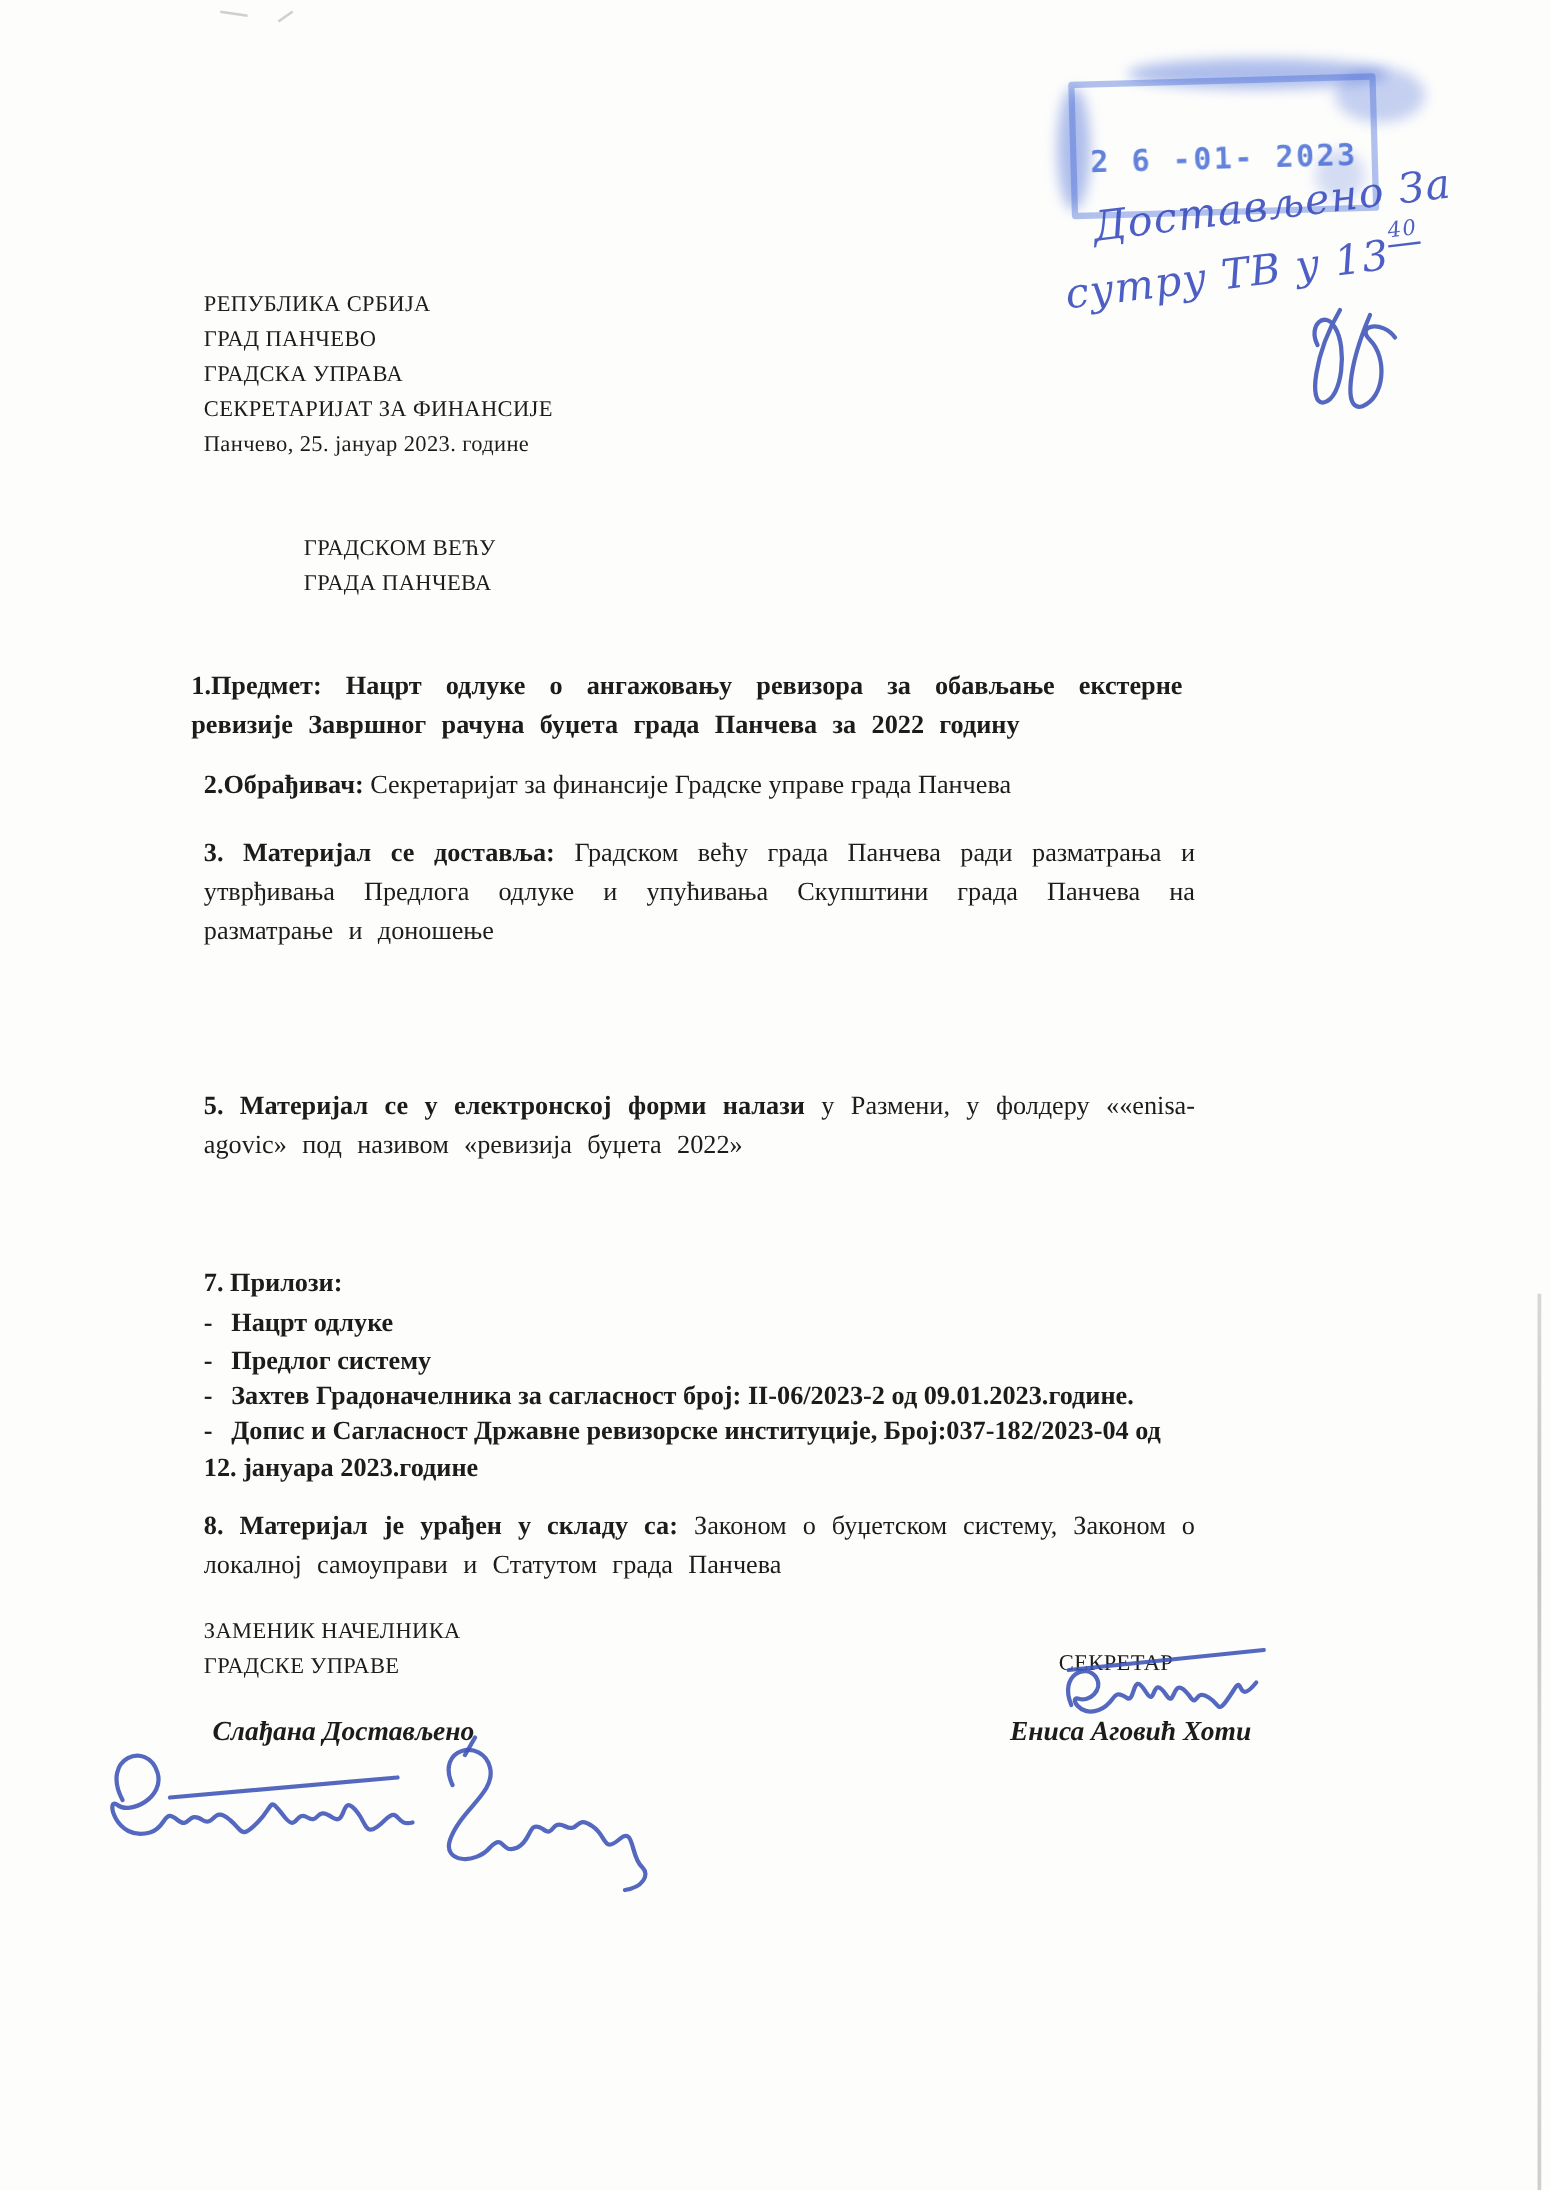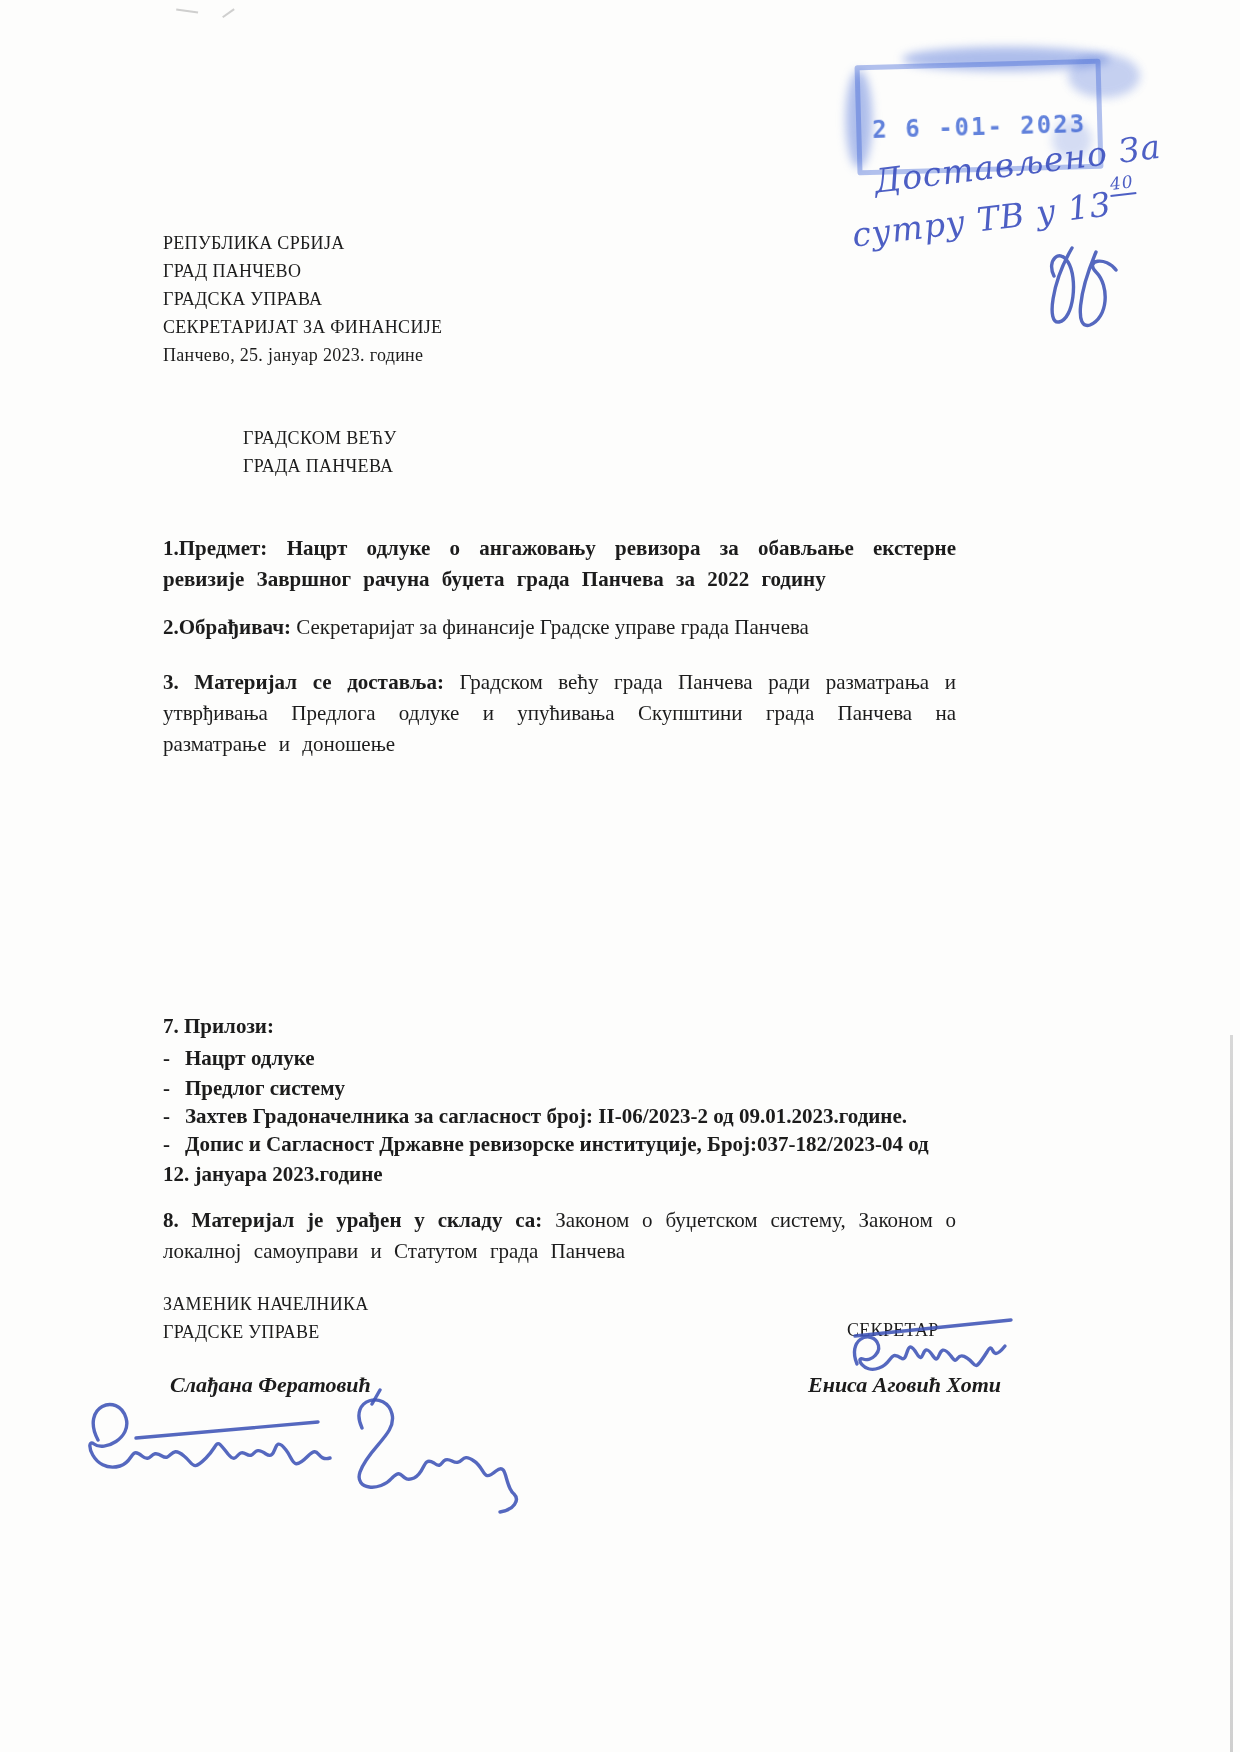--- a/index.html
+++ b/index.html
@@ -74,33 +74,36 @@
     <div class="hdr-line">ГРАДСКА УПРАВА</div>
     <div class="hdr-line">СЕКРЕТАРИЈАТ ЗА ФИНАНСИЈЕ</div>
     <div class="hdr-line">Панчево, 25. јануар 2023. године</div>
   </div>
 
   <div class="abs" style="left:243px;top:424px;">
     <div class="hdr-line">ГРАДСКОМ ВЕЋУ</div>
     <div class="hdr-line">ГРАДА ПАНЧЕВА</div>
   </div>
 
-  <div class="abs par just" style="left:163px;top:533px;">
+  <div class="abs par just" style="left:153px;top:533px;">
     <span class="b">1.Предмет:</span><span class="b"> Нацрт одлуке о ангажовању ревизора за обављање екстерне ревизије Завршног рачуна буџета града Панчева за 2022 годину</span>
   </div>
 
   <div class="abs par" style="left:163px;top:612px;">
     <span class="b">2.Обрађивач:</span><span> Секретаријат за финансије Градске управе града Панчева</span>
   </div>
 
   <div class="abs par just" style="left:163px;top:667px;">
     <span class="b">3. Материјал се доставља:</span><span> Градском већу града Панчева ради разматрања и утврђивања Предлога одлуке и упућивања Скупштини града Панчева на разматрање и доношење</span>
   </div>
 
 
+  <div class="abs par just" style="left:163px;top:869px;">
+    <span class="b">5. Материјал се у електронској форми налази</span><span> у Размени, у фолдеру ««enisa-agovic»  под називом «ревизија буџета 2022»</span>
+  </div>
 
 
   <div class="abs par" style="left:163px;top:1011px;">
     <span class="b">7. Прилози:</span>
   </div>
 
   <div class="abs bullet" style="left:163px;top:1043px;">
     <span class="marker">-</span><span>Нацрт одлуке</span>
   </div>
   <div class="abs bullet" style="left:163px;top:1073px;">
@@ -117,21 +120,21 @@
     <span class="b">8. Материјал је урађен у складу са:</span><span>  Законом о буџетском систему, Законом о локалној самоуправи и Статутом града Панчева</span>
   </div>
 
   <div class="abs" style="left:163px;top:1290px;">
     <div class="hdr-line">ЗАМЕНИК  НАЧЕЛНИКА</div>
     <div class="hdr-line">ГРАДСКЕ УПРАВЕ</div>
   </div>
 
   <div class="abs hdr-line" style="left:847px;top:1316px;">СЕКРЕТАР</div>
 
-  <div class="abs name" style="left:170px;top:1372px;">Слађана Фератовић</div>
+  <div class="abs name" style="left:170px;top:1372px;">Слађана Достављено</div>
   <div class="abs name" style="left:808px;top:1372px;">Ениса Аговић  Хоти</div>
 
   <svg class="abs ink-svg" style="left:843px;top:1312px;" width="175" height="75" viewBox="0 0 175 75">
     <path d="M12,24 L168,8"></path>
     <path d="M14,52 C4,28 26,18 34,30 C40,40 28,50 20,47 C12,44 20,62 36,56 C50,51 46,38 58,46 C66,52 62,22 74,42 C82,55 78,26 90,44 C98,56 94,26 108,44 C116,56 112,38 124,46 C134,52 130,62 144,40 C152,26 146,54 162,34"></path>
   </svg>
 
   <svg class="abs ink-svg" style="left:70px;top:1388px;" width="450" height="150" viewBox="0 0 450 150">
     <path d="M28,52 C10,18 48,4 56,30 C62,50 34,64 24,56 C14,48 22,86 50,78 C64,74 60,58 72,68 C82,76 80,60 92,68 C102,74 100,56 114,68 C124,76 122,84 136,70 C150,56 144,48 158,66 C168,78 166,60 176,66 C186,72 182,56 196,66 C208,74 202,44 216,62 C224,72 222,84 238,68 C250,56 246,74 260,70"></path>
     <path d="M66,50 L248,34"></path>

